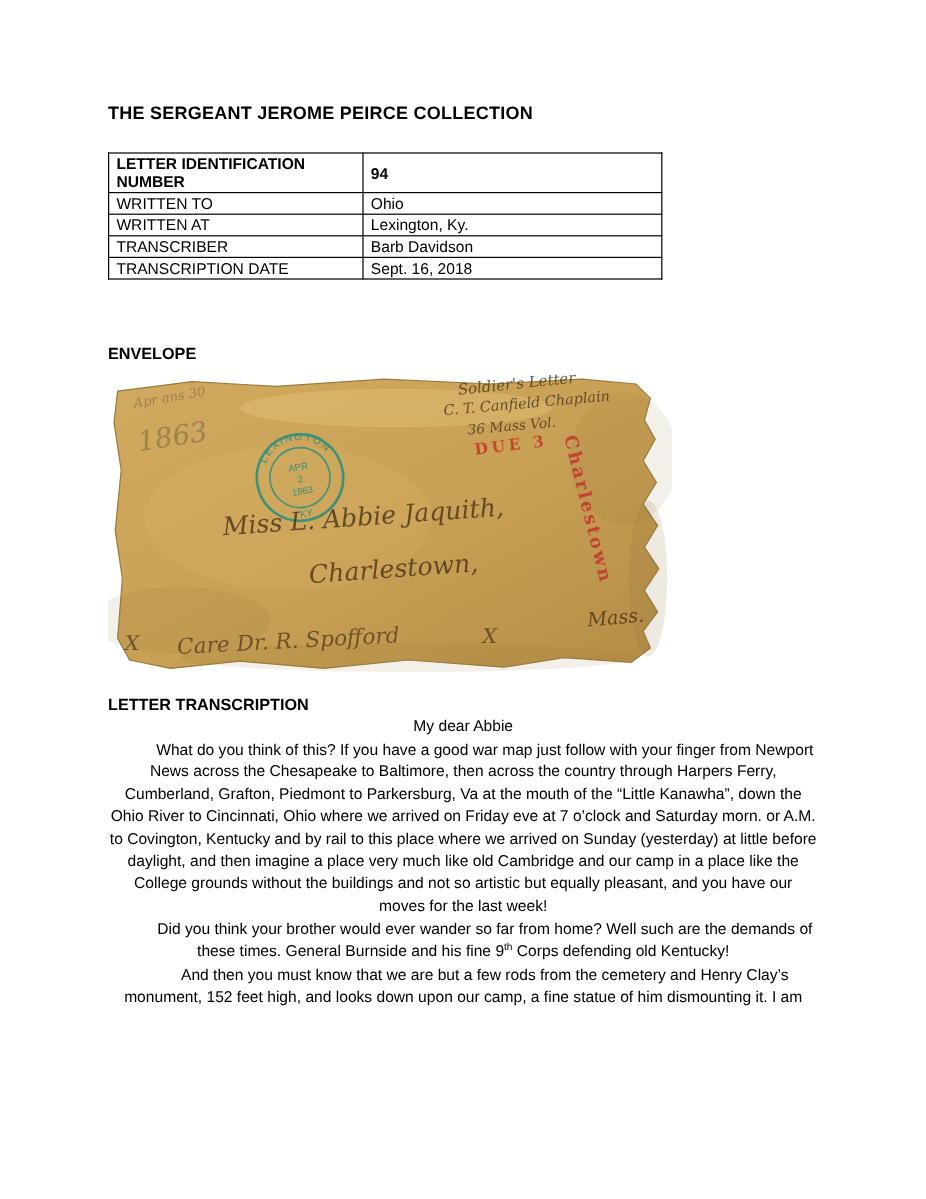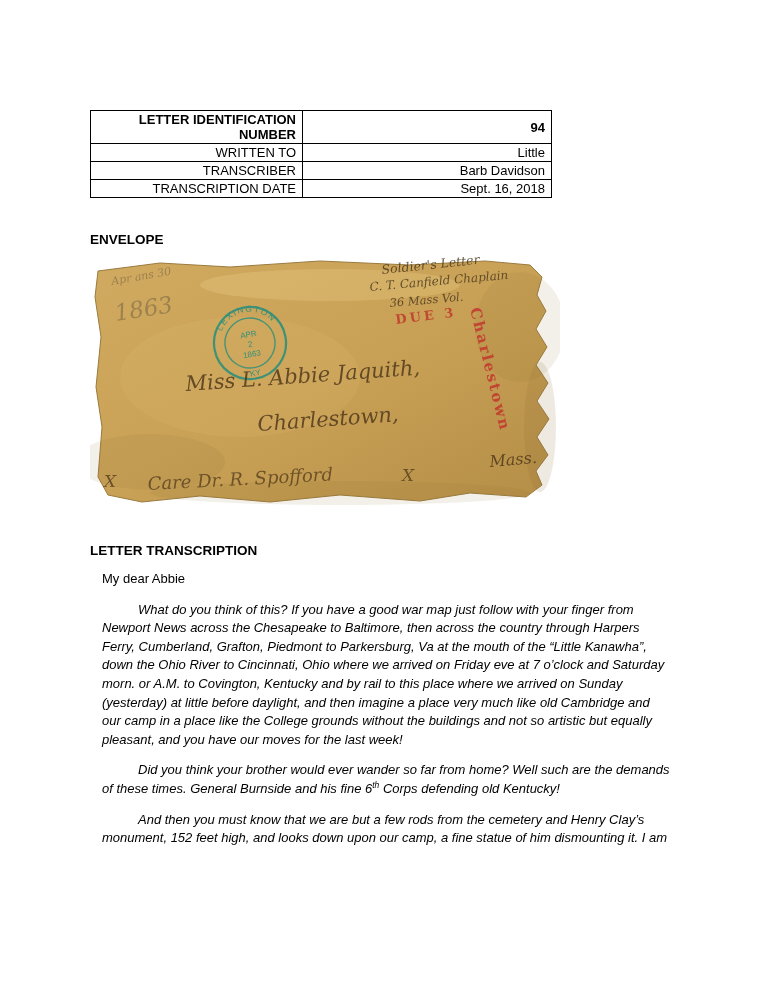--- a/index.html
+++ b/index.html
@@ -7,52 +7,57 @@
   body {
     width:772px; height:999px; position:relative; overflow:hidden;
     font-family:"Liberation Sans","DejaVu Sans",sans-serif;
     font-size:13px; color:#000;
   }
   .page { position:absolute; inset:0; padding:86px 90px 30px 90px; }
   .doc-title { font-size:15px; font-weight:bold; letter-spacing:0.2px; }
   table.meta { border-collapse:collapse; margin-top:24px; width:462px; table-layout:fixed; }
   table.meta td {
     border:1px solid #000; font-size:13px; line-height:15px;
-    padding:1px 6px; vertical-align:middle;text-align:right;
+    padding:1px 6px; vertical-align:middle;
   }
   td.lab { width:212px; }
   tr.head td { font-weight:bold; }
   .sec-head { font-weight:bold; font-size:13.5px; }
-  .env-head { margin-top:34px; }
+  .env-head { margin-top:54px; }
   .envelope-wrap { margin-top:10px; width:470px; height:250px; }
   svg.envelope { display:block; width:470px; height:250px; }
-  .trans-head { margin-top:36px; }
+  .trans-head { margin-top:18px; }
   .dateline { margin-top:11px; padding-left:318px; line-height:18.6px; }
   .letter { line-height:18.6px; }
-  .letter p { margin:12px; }
-  .indent { text-indent:36px;font-style:italic; }
+  .letter p { margin:1px;text-align:center; }
+  .indent { text-indent:36px; }
   .sup { font-size:0.65em; vertical-align:super; line-height:0; }
   .hand { font-family:"DejaVu Serif","Liberation Serif",serif; font-style:italic; }
   .stamp { font-family:"DejaVu Serif","Liberation Serif",serif; font-weight:bold; }
 </style>
 </head>
 <body>
 
 <div class="page">
 
+  <h1 class="doc-title">THE SERGEANT JEROME PEIRCE COLLECTION</h1>
 
   <table class="meta">
     <tbody>
       <tr class="head">
         <td class="lab">LETTER IDENTIFICATION NUMBER</td>
         <td>94</td>
       </tr>
       <tr>
         <td class="lab">WRITTEN TO</td>
-        <td>Little</td>
+        <td>Ohio</td>
+      </tr>
+      <tr>
+        <td class="lab">WRITTEN AT</td>
+        <td>Lexington, Ky.</td>
       </tr>
       <tr>
         <td class="lab">TRANSCRIBER</td>
         <td>Barb Davidson</td>
       </tr>
       <tr>
         <td class="lab">TRANSCRIPTION DATE</td>
         <td>Sept. 16, 2018</td>
       </tr>
     </tbody>
@@ -112,17 +117,17 @@
       <text class="hand" transform="translate(312,224)" font-size="17" fill="#4a3418" opacity="0.7">X</text>
     </svg>
   </div>
 
   <div class="sec-head trans-head">LETTER TRANSCRIPTION</div>
 
 
   <div class="letter">
     <p>My dear Abbie</p>
     <p class="indent">What do you think of this? If you have a good war map just follow with your finger from Newport News across the Chesapeake to Baltimore, then across the country through Harpers Ferry, Cumberland, Grafton, Piedmont to Parkersburg, Va at the mouth of the “Little Kanawha”, down the Ohio River to Cincinnati, Ohio where we arrived on Friday eve at 7 o’clock and Saturday morn. or A.M. to Covington, Kentucky and by rail to this place where we arrived on Sunday (yesterday) at little before daylight, and then imagine a place very much like old Cambridge and our camp in a place like the College grounds without the buildings and not so artistic but equally pleasant, and you have our moves for the last week!</p>
-    <p class="indent"><span>Did you think your brother would ever wander so far from home? Well such are the demands of these times. General Burnside and his fine 6</span><span class="sup">th</span><span> Corps defending old Kentucky!</span></p>
+    <p class="indent"><span>Did you think your brother would ever wander so far from home? Well such are the demands of these times. General Burnside and his fine 9</span><span class="sup">th</span><span> Corps defending old Kentucky!</span></p>
     <p class="indent">And then you must know that we are but a few rods from the cemetery and Henry Clay’s monument, 152 feet high, and looks down upon our camp, a fine statue of him dismounting it. I am</p>
   </div>
 
 </div>
 
 </body></html>

